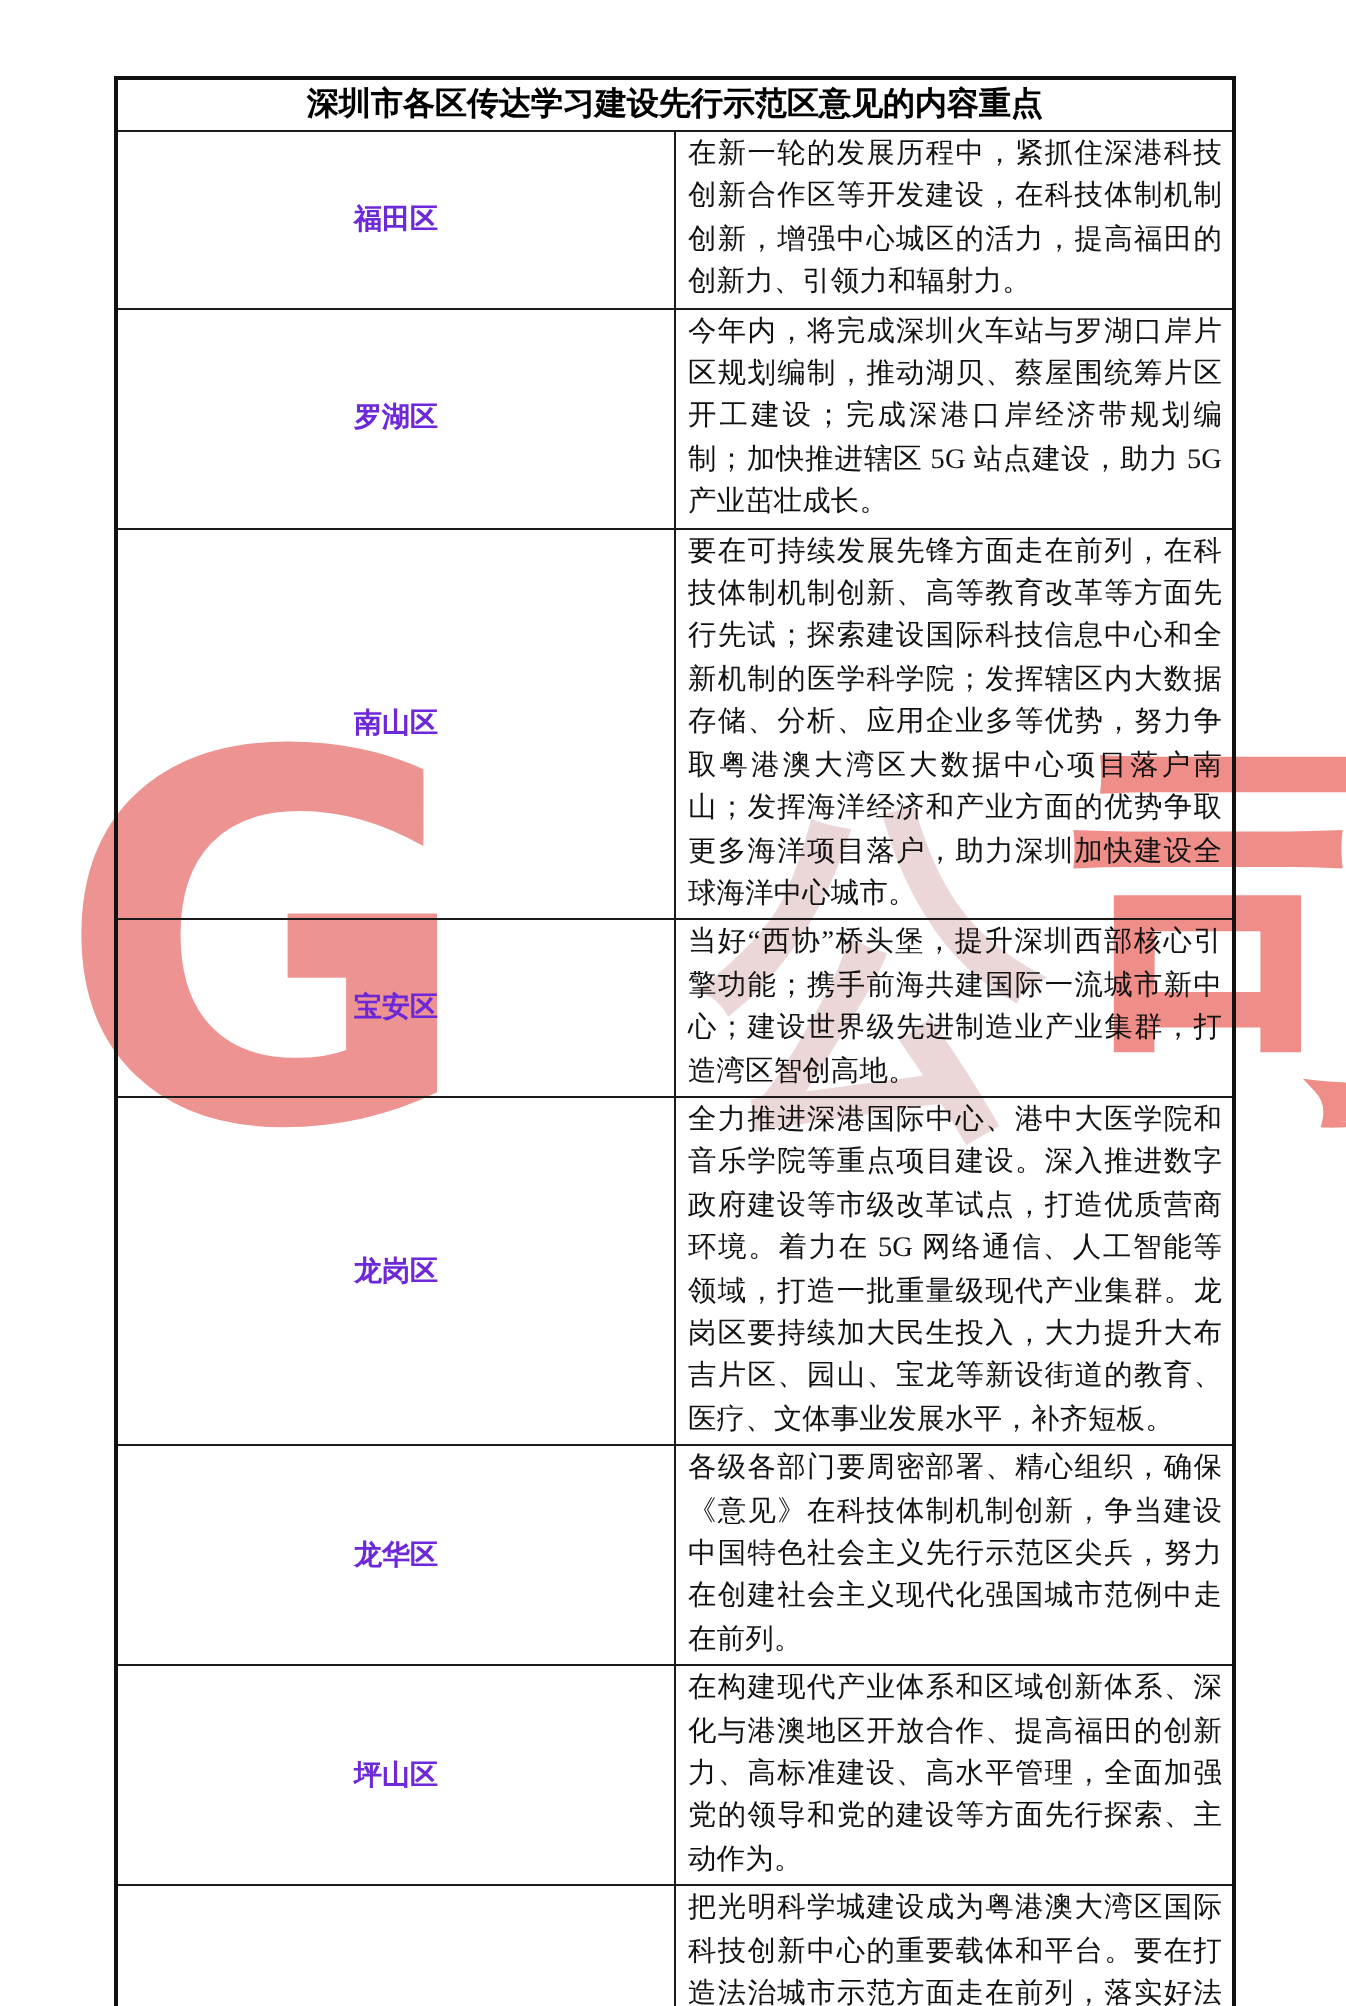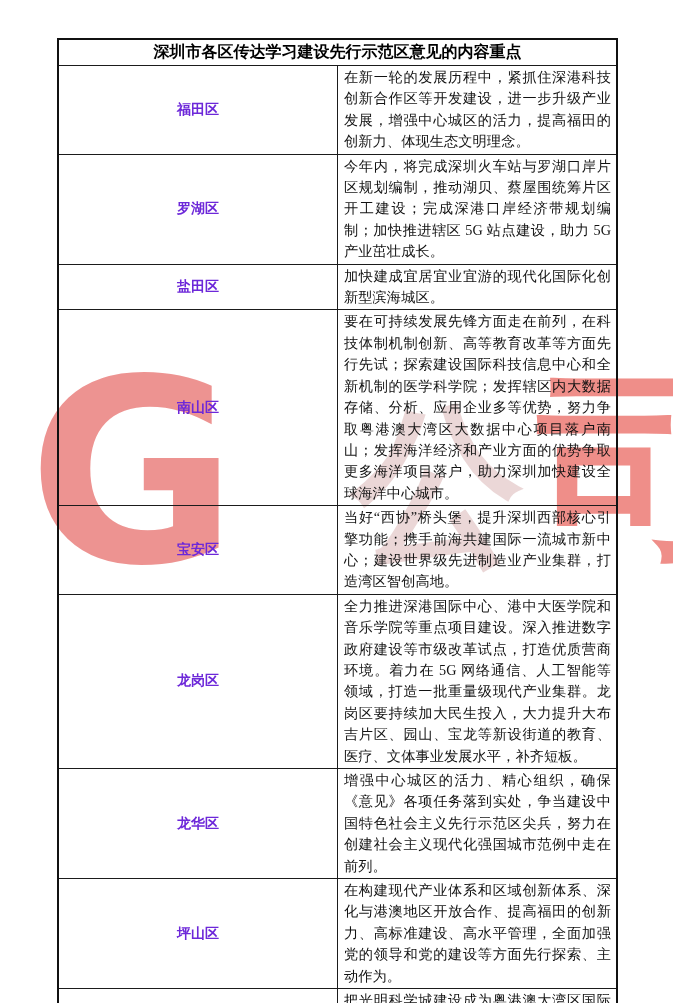--- a/index.html
+++ b/index.html
@@ -52,45 +52,41 @@
   <span class="wm wm-si">司</span>
 </div>
 
 <table class="doc-table">
   <tbody>
       <tr style="height:26px;">
     <td colspan="2" class="title-cell">深圳市各区传达学习建设先行示范区意见的内容重点</td>
   </tr>
   <tr style="height:62px;">
     <td class="district-cell">福田区</td>
-    <td class="content-cell">在新一轮的发展历程中，紧抓住深港科技创新合作区等开发建设，进一步升级产业发展，增强中心城区的活力，提高福田的创新力、体现生态文明理念。</td>
+    <td class="content-cell">在新一轮的发展历程中，紧抓住深港科技创新合作区等开发建设，在科技体制机制创新，增强中心城区的活力，提高福田的创新力、引领力和辐射力。</td>
   </tr>
   <tr style="height:64px;">
     <td class="district-cell">罗湖区</td>
     <td class="content-cell">今年内，将完成深圳火车站与罗湖口岸片区规划编制，推动湖贝、蔡屋围统筹片区开工建设；完成深港口岸经济带规划编制；加快推进辖区 5G 站点建设，助力 5G 产业茁壮成长。</td>
-  </tr>
-  <tr style="height:21px;">
-    <td class="district-cell">盐田区</td>
-    <td class="content-cell">加快建成宜居宜业宜游的现代化国际化创新型滨海城区。</td>
   </tr>
   <tr style="height:104px;">
     <td class="district-cell">南山区</td>
     <td class="content-cell">要在可持续发展先锋方面走在前列，在科技体制机制创新、高等教育改革等方面先行先试；探索建设国际科技信息中心和全新机制的医学科学院；发挥辖区内大数据存储、分析、应用企业多等优势，努力争取粤港澳大湾区大数据中心项目落户南山；发挥海洋经济和产业方面的优势争取更多海洋项目落户，助力深圳加快建设全球海洋中心城市。</td>
   </tr>
   <tr style="height:45px;">
     <td class="district-cell">宝安区</td>
     <td class="content-cell">当好“西协”桥头堡，提升深圳西部核心引擎功能；携手前海共建国际一流城市新中心；建设世界级先进制造业产业集群，打造湾区智创高地。</td>
   </tr>
   <tr style="height:105px;">
     <td class="district-cell">龙岗区</td>
     <td class="content-cell">全力推进深港国际中心、港中大医学院和音乐学院等重点项目建设。深入推进数字政府建设等市级改革试点，打造优质营商环境。着力在 5G 网络通信、人工智能等领域，打造一批重量级现代产业集群。龙岗区要持续加大民生投入，大力提升大布吉片区、园山、宝龙等新设街道的教育、医疗、文体事业发展水平，补齐短板。</td>
   </tr>
   <tr style="height:65px;">
     <td class="district-cell">龙华区</td>
-    <td class="content-cell">增强中心城区的活力、精心组织，确保《意见》各项任务落到实处，争当建设中国特色社会主义先行示范区尖兵，努力在创建社会主义现代化强国城市范例中走在前列。</td>
+    <td class="content-cell">各级各部门要周密部署、精心组织，确保《意见》在科技体制机制创新，争当建设中国特色社会主义先行示范区尖兵，努力在创建社会主义现代化强国城市范例中走在前列。</td>
   </tr>
   <tr style="height:65px;">
     <td class="district-cell">坪山区</td>
     <td class="content-cell">在构建现代产业体系和区域创新体系、深化与港澳地区开放合作、提高福田的创新力、高标准建设、高水平管理，全面加强党的领导和党的建设等方面先行探索、主动作为。</td>
   </tr>
   <tr style="height:86px;">
     <td class="district-cell">光明区</td>
     <td class="content-cell">把光明科学城建设成为粤港澳大湾区国际科技创新中心的重要载体和平台。要在打造法治城市示范方面走在前列，落实好法治各项工作。要在可持续发展先锋方面走在前列，发挥光明蓝绿本底生态优势，体现生态文明理念，加快全面消除黑臭水体等工作，严守生态红线。</td>
   </tr>
 

